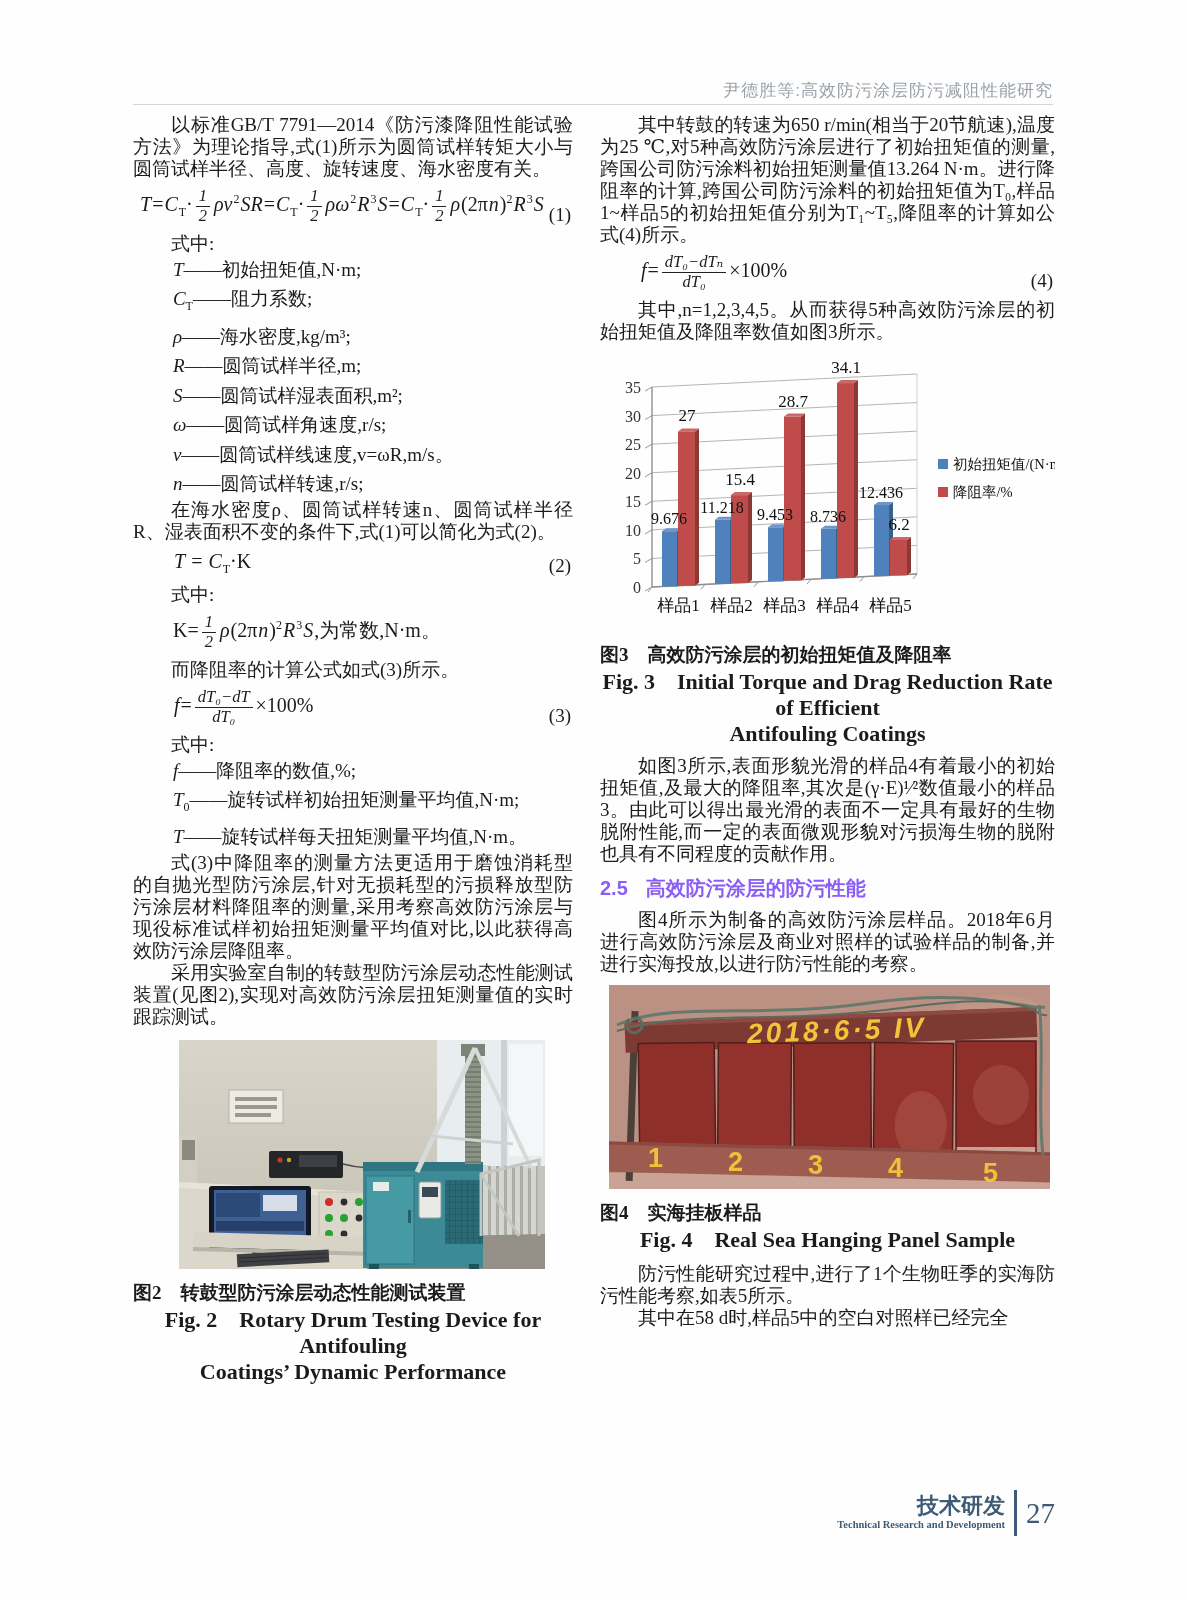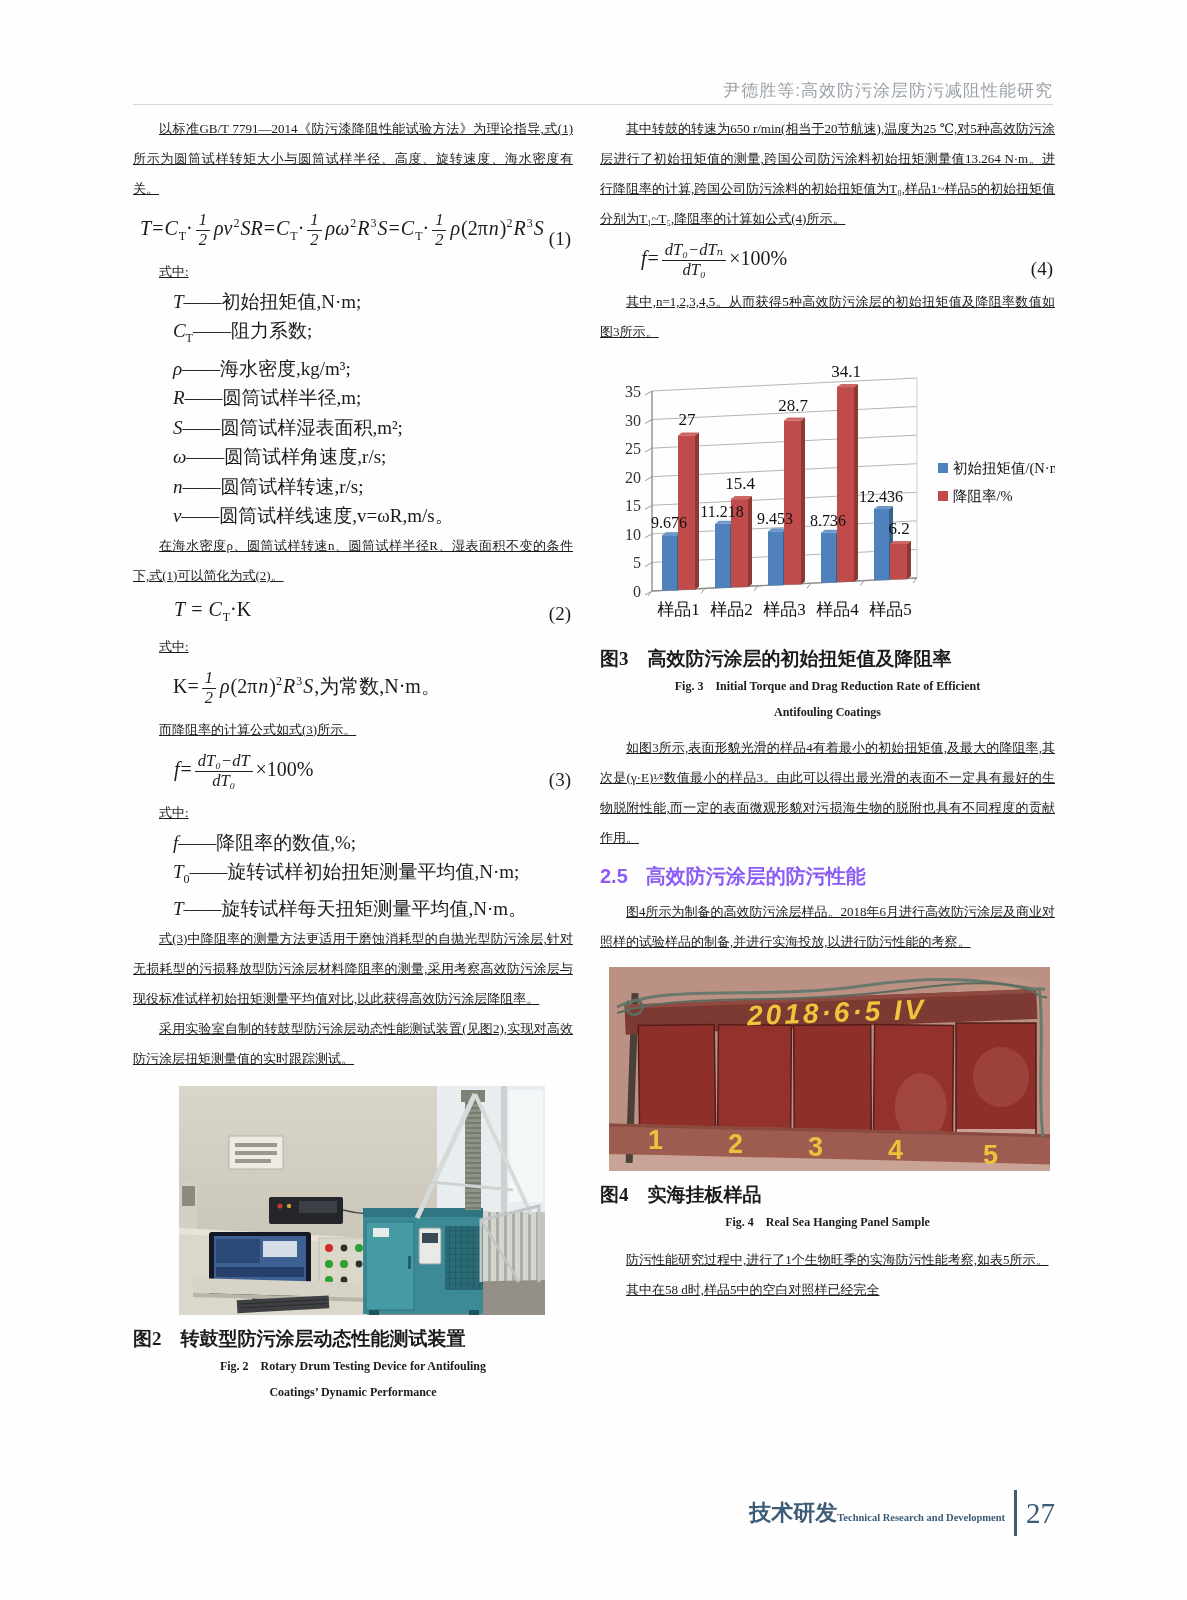--- a/index.html
+++ b/index.html
@@ -9,49 +9,49 @@
   .page { position:absolute; inset:0; background:#fefefe; }
 
   .running-head { position:absolute; top:79px; right:134px; font-size:17px;
                   color:#9aa1a8; font-family:"Liberation Sans","DejaVu Sans",sans-serif;
                   letter-spacing:1px; }
   .head-rule { position:absolute; top:104px; left:133px; width:920px; height:1px; background:#d4d7d9; }
 
   .col-l { position:absolute; left:133px; top:114px; width:440px; }
   .col-r { position:absolute; left:600px; top:114px; width:455px; }
 
-  .para { font-size:13px; line-height:30px; text-align:justify; text-indent:2em;text-decoration:underline; }
+  .para { font-size:19px; line-height:22px; text-align:justify; text-indent:2em; }
   .def-line { font-size:19px; line-height:29.5px; padding-left:2.1em; }
   .def-line i { font-family:"Liberation Serif",serif; }
   sub { font-size:12px; }
   sup { font-size:12px; }
 
   .eq { display:flex; align-items:flex-end; font-size:20px; margin:7px 0; }
   .eq .ebody { padding-left:0.3em; }
   .eq.eqind .ebody { padding-left:2em; }
   .eq .etag { margin-left:auto; padding-right:2px; font-size:19px; }
   .ebody i { padding:0 1px; }
   .frac { display:inline-flex; flex-direction:column; align-items:center; vertical-align:middle;
           margin:0 3px; font-size:16.5px; line-height:1.15; font-style:italic; }
   .frac .fn { border-bottom:1.3px solid #222; padding:0 3px; }
   .frac .fd { padding:0 3px; }
 
   .cap-cn { font-weight:700; font-size:19px; text-align:left; margin-top:10px; line-height:28px; }
-  .cap-en { font-weight:700; font-size:12px; text-align:center; line-height:26px; }
+  .cap-en { font-weight:700; font-size:22px; text-align:center; line-height:26px; }
 
   .sec-head { font-family:"Liberation Sans","DejaVu Sans",sans-serif; font-weight:700;
               font-size:20px; color:#8b5cf6; margin:8px 0 6px 0; line-height:30px; }
   .sec-head .num { margin-right:18px; }
 
   .fig2-wrap { width:366px; height:229px; margin:12px 0 0 46px; position:relative; overflow:hidden; }
   .fig4-wrap { width:441px; height:204px; margin:10px 0 0 9px; position:relative; overflow:hidden; }
   .chart-wrap { width:455px; height:272px; margin-top:16px; }
 
   .footer { position:absolute; top:1490px; right:132px; display:flex; align-items:center; color:#3d5b76; }
-  .f-txt { display:flex; flex-direction:row; align-items:flex-end; margin-right:9px; }
+  .f-txt { display:flex; flex-direction:column; align-items:flex-end; margin-right:9px; }
   .f-cn { font-family:"Liberation Sans","DejaVu Sans",sans-serif; font-weight:700; font-size:22px; line-height:24px; }
   .f-en { font-size:10.5px; font-weight:700; line-height:14px; }
   .f-bar { width:3px; height:46px; background:#3d5b76; margin-right:9px; }
   .f-num { font-size:29px; }
 </style>
 </head>
 <body>
 
 <div class="page">
 
@@ -76,22 +76,22 @@
     </div>
 
     <p class="para">式中:</p>
     <div>
         <div class="def-line"><i>T</i><span>——初始扭矩值,N·m;</span></div>
         <div class="def-line"><i>C</i><sub>T</sub><span>——阻力系数;</span></div>
         <div class="def-line"><i>ρ</i><span>——海水密度,kg/m³;</span></div>
         <div class="def-line"><i>R</i><span>——圆筒试样半径,m;</span></div>
         <div class="def-line"><i>S</i><span>——圆筒试样湿表面积,m²;</span></div>
         <div class="def-line"><i>ω</i><span>——圆筒试样角速度,r/s;</span></div>
+        <div class="def-line"><i>v</i><span>——圆筒试样线速度,v=ωR,m/s。</span></div>
         <div class="def-line"><i>n</i><span>——圆筒试样转速,r/s;</span></div>
-        <div class="def-line"><i>v</i><span>——圆筒试样线速度,v=ωR,m/s。</span></div>
       </div>
 
     <p class="para">在海水密度ρ、圆筒试样转速n、圆筒试样半径R、湿表面积不变的条件下,式(1)可以简化为式(2)。</p>
 
     <div class="eq eqind">
       <span class="ebody"><i>T</i><span> = </span><i>C</i><sub>T</sub><span>·K</span></span>
       <span class="etag">(2)</span>
     </div>
 
     <p class="para">式中:</p>

